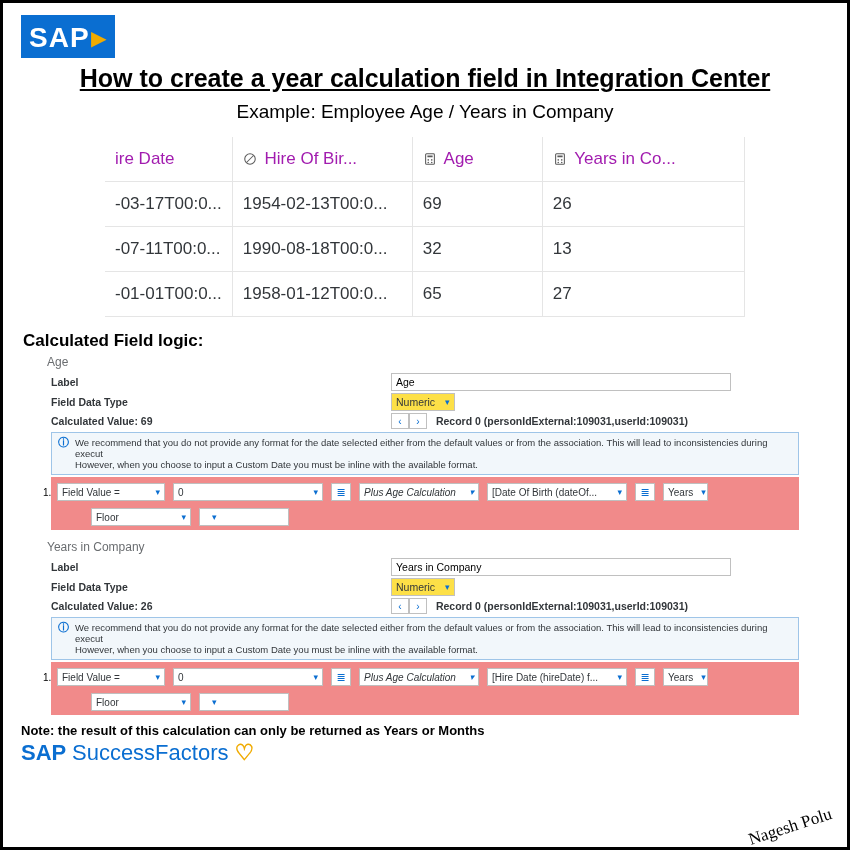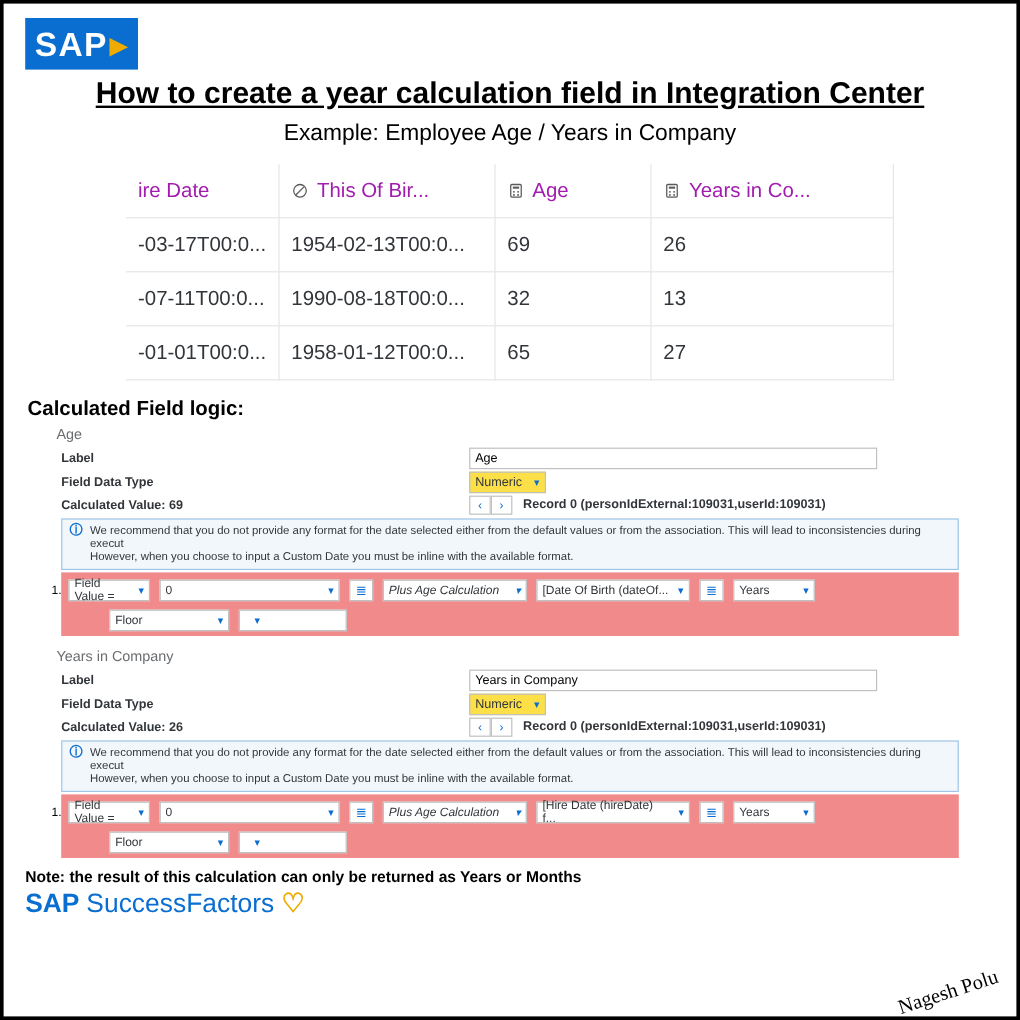--- a/index.html
+++ b/index.html
@@ -27,25 +27,25 @@
   .navbtn { border: 1px solid #c0c0c0; width: 18px; height: 16px; display: inline-flex; align-items: center; justify-content: center; font-size: 10px; color: #0a6ed1; background: #fff; }
   .record-info { font-weight: 700; font-size: 10.5px; }
   .info-banner { border: 1px solid #9fc5e8; background: #f2f7fb; margin: 3px 30px 2px 30px; padding: 4px 6px; font-size: 9.5px; color: #32363a; display: flex; gap: 6px; overflow: hidden; }
   .info-banner .i-icon { color: #0a6ed1; font-weight: 700; font-size: 11px; line-height: 1; }
   .calc-row { background: #f18a8a; margin: 0 30px 0 30px; padding: 6px 6px 4px 6px; display: flex; flex-wrap: wrap; gap: 8px; align-items: center; }
   .calc-row-line2 { margin-top: 0; padding-top: 3px; padding-left: 40px; }
   .num-lead { position: absolute; left: 22px; font-size: 10px; color: #000; }
   .calc-cell { background: #fff; border: 1px solid #bfbfbf; font-size: 10px; color: #32363a; display: inline-flex; align-items: center; padding: 2px 4px; height: 18px; }
   .calc-cell .car { margin-left: 8px; font-size: 9px; color: #0a6ed1; }
   .calc-btn { background: #fff; border: 1px solid #bfbfbf; width: 20px; height: 18px; display: inline-flex; align-items: center; justify-content: center; font-size: 11px; color: #0a6ed1; }
-  .calc-row .w-a { width: 68px; justify-content: space-between; }
+  .calc-row .w-a { width: 108px; justify-content: space-between; text-align: center; }
   .calc-row .w-b { width: 150px; justify-content: space-between; }
   .calc-row .w-c { width: 120px; justify-content: space-between; font-style: italic; }
-  .calc-row .w-d { width: 128px; }
-  .calc-row .w-e { width: 68px; justify-content: space-between; }
+  .calc-row .w-d { width: 140px; justify-content: space-between; }
+  .calc-row .w-e { width: 45px; justify-content: space-between; }
   .calc-row .w-f { width: 100px; justify-content: space-between; }
   .calc-row .w-g { width: 90px; }
   .section-title2 { font-size: 12px; color: #6a6d70; margin: 10px 0 4px 26px; }
   .note { font-weight: 900; font-size: 13px; margin-top: 8px; }
   .sf-logo { color: #0a6ed1; font-weight: 900; font-size: 22px; margin-top: 2px; display: flex; align-items: center; gap: 6px; }
   .sf-logo .thin { font-weight: 400; }
   .heart { font-size: 22px; color: #f0ab00; }
   .signature { position: absolute; right: 14px; bottom: 10px; font-family: cursive; font-size: 17px; transform: rotate(-18deg); }
 </style>
 </head>
@@ -63,21 +63,21 @@
   <div class="table-wrap">
     <table class="preview">
       <thead>
         <tr>
           <th style="width:110px">ire Date</th>
           <th style="width:180px">
             <svg width="14" height="14" viewBox="0 0 16 16">
                 <circle cx="8" cy="8" r="6" fill="none" stroke="#5a5a5a" stroke-width="1.2"></circle>
                 <line x1="4" y1="12" x2="12" y2="4" stroke="#5a5a5a" stroke-width="1.2"></line>
               </svg>
-            <span>This Of Bir...</span>
+            <span>Hire Of Bir...</span>
           </th>
           <th style="width:130px">
             <svg width="14" height="14" viewBox="0 0 16 16">
                 <rect x="3" y="2" width="10" height="12" rx="1" fill="none" stroke="#5a5a5a" stroke-width="1.2"></rect>
                 <rect x="5" y="4" width="6" height="2" fill="#5a5a5a"></rect>
                 <circle cx="6" cy="9" r="0.9" fill="#5a5a5a"></circle>
                 <circle cx="10" cy="9" r="0.9" fill="#5a5a5a"></circle>
                 <circle cx="6" cy="12" r="0.9" fill="#5a5a5a"></circle>
                 <circle cx="10" cy="12" r="0.9" fill="#5a5a5a"></circle>
               </svg>

